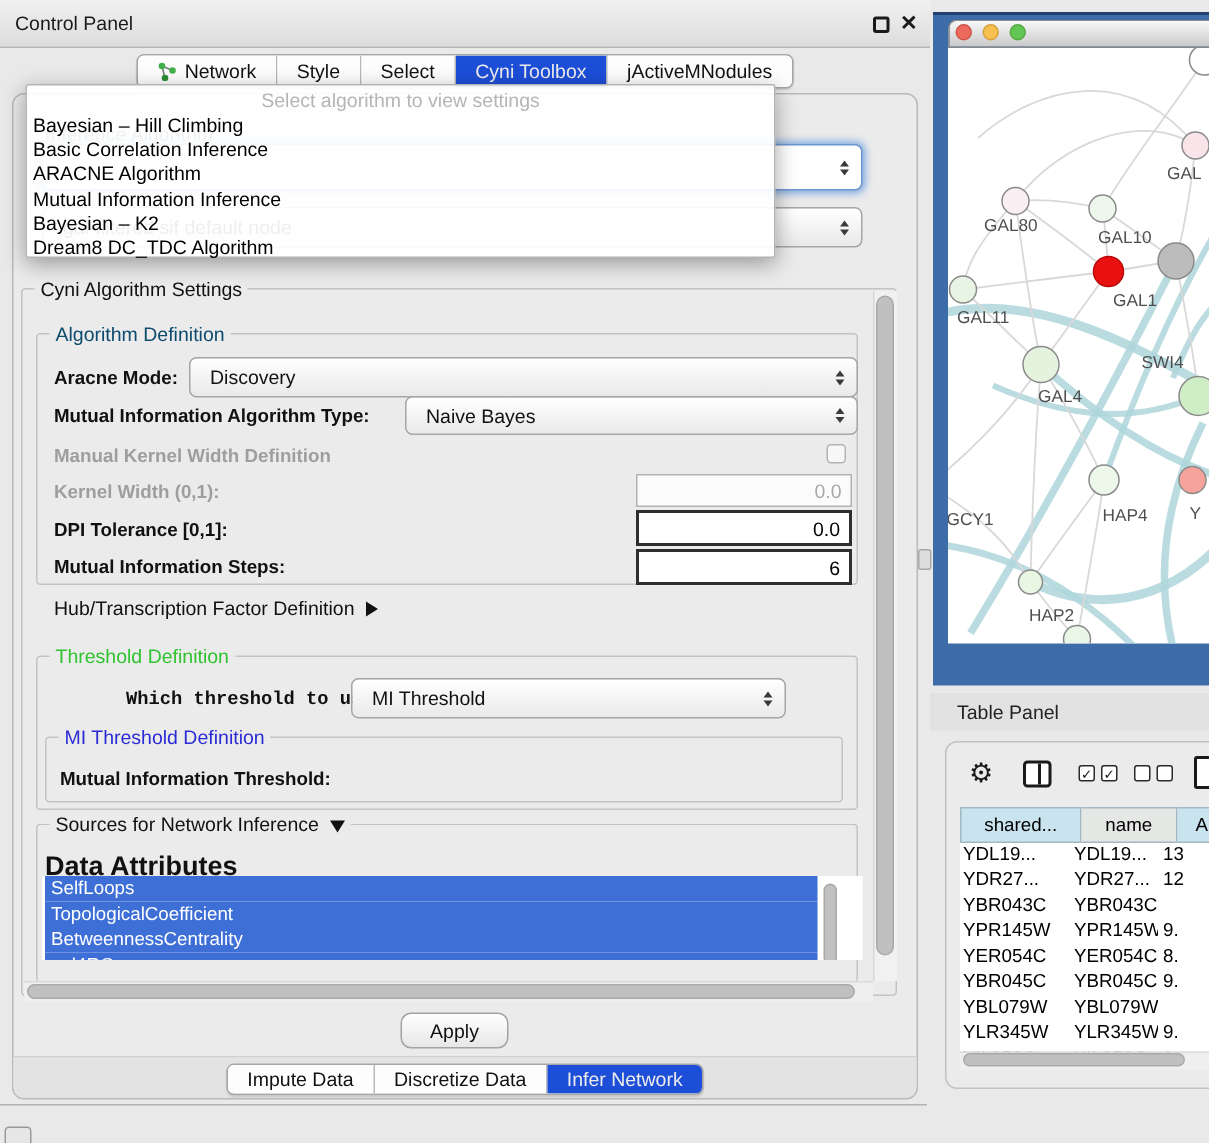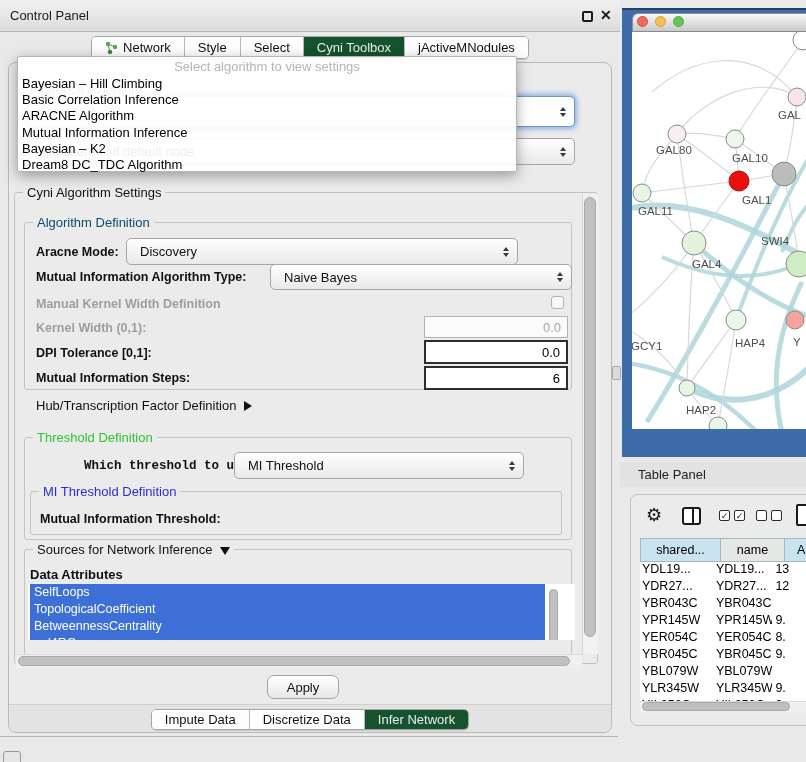--- a/index.html
+++ b/index.html
@@ -35,21 +35,21 @@
     display:inline-flex; border:1px solid #a6a6a6; border-radius:5px;
     overflow:hidden; background:#ffffff; height:23px;
     box-shadow:0 1px 1px rgba(0,0,0,0.12);
   }
   .seg {
     display:flex; align-items:center; gap:5px; padding:0 13px;
     font-size:13px; color:#111; border-right:1px solid #b9b9b9; background:#fdfdfd;
     white-space:nowrap;
   }
   .seg:last-child { border-right:none; }
-  .seg.selected { background:#14532d; color:#ececec; }
+  .seg.selected { background:#1d4ed8; color:#ececec; }
   .seg-bar.bottom .seg-group { height:21px; }
 
   
   .algo-popup {
     left:17px; top:56px; width:500px; height:116px;
     background:rgba(255,255,255,0.93);
     border:1px solid #b4b4b4; border-radius:2px;
     box-shadow:0 4px 14px rgba(0,0,0,0.35);
     z-index:30; padding-top:2px;
   }
@@ -206,21 +206,21 @@
 
   <div class="abs group" style="left:14px; top:192px; width:584px; height:472px;">
     <span class="gtitle">Cyni Algorithm Settings</span>
   </div>
 
   <div class="abs group" style="left:24px; top:222px; width:548px; height:168px;">
     <span class="gtitle" style="color:#0c4a6e;">Algorithm Definition</span>
   </div>
 
   <div class="abs flabel" style="left:36px; top:245px;">Aracne Mode:</div>
-  <div class="abs combo" style="left:126px; top:238px; width:392px; height:27px;align-items:center;">
+  <div class="abs combo" style="left:126px; top:238px; width:446px; height:27px;align-items:center;">
     <span class="ctext">Discovery</span>
     <div class="arrows">
         <div class="tri-up"></div>
         <div class="tri-dn"></div>
       </div>
   </div>
 
   <div class="abs flabel" style="left:36px; top:270px;">Mutual Information Algorithm Type:</div>
   <div class="abs combo" style="left:270px; top:264px; width:302px; height:26px;">
     <span class="ctext">Naive Bayes</span>
@@ -259,21 +259,21 @@
   </div>
 
   <div class="abs group" style="left:30px; top:491px; width:532px; height:44px;">
     <span class="gtitle" style="color:#2b2bd6;">MI Threshold Definition</span>
   </div>
   <div class="abs flabel" style="left:40px; top:512px;">Mutual Information Threshold:</div>
 
   <div class="abs group" style="left:24px; top:549px; width:548px; height:106px; border-bottom:none;">
     <span class="gtitle"><span>Sources for Network Inference</span><span class="tri-down-b"></span></span>
   </div>
-  <div class="abs flabel" style="left:30px; top:567px; font-size:13px;">Data Attributes</div>
+  <div class="abs flabel" style="left:30px; top:567px; font-size:18px;">Data Attributes</div>
   <div class="abs attr-list" style="left:28px; top:584px; width:547px; height:56px;">
     <div id="attr-items">
         <div class="attr-row" style="background: rgb(61, 111, 214);">SelfLoops</div>
         <div class="attr-row" style="background: rgb(61, 111, 214);">TopologicalCoefficient</div>
         <div class="attr-row" style="background: rgb(61, 111, 214);">BetweennessCentrality</div>
         <div class="attr-row" style="background: rgb(61, 111, 214);">gal4RGexp</div>
       </div>
     <div class="abs sb-thumb" style="left:521px; top:5px; width:9px; height:54px;"></div>
   </div>
 

